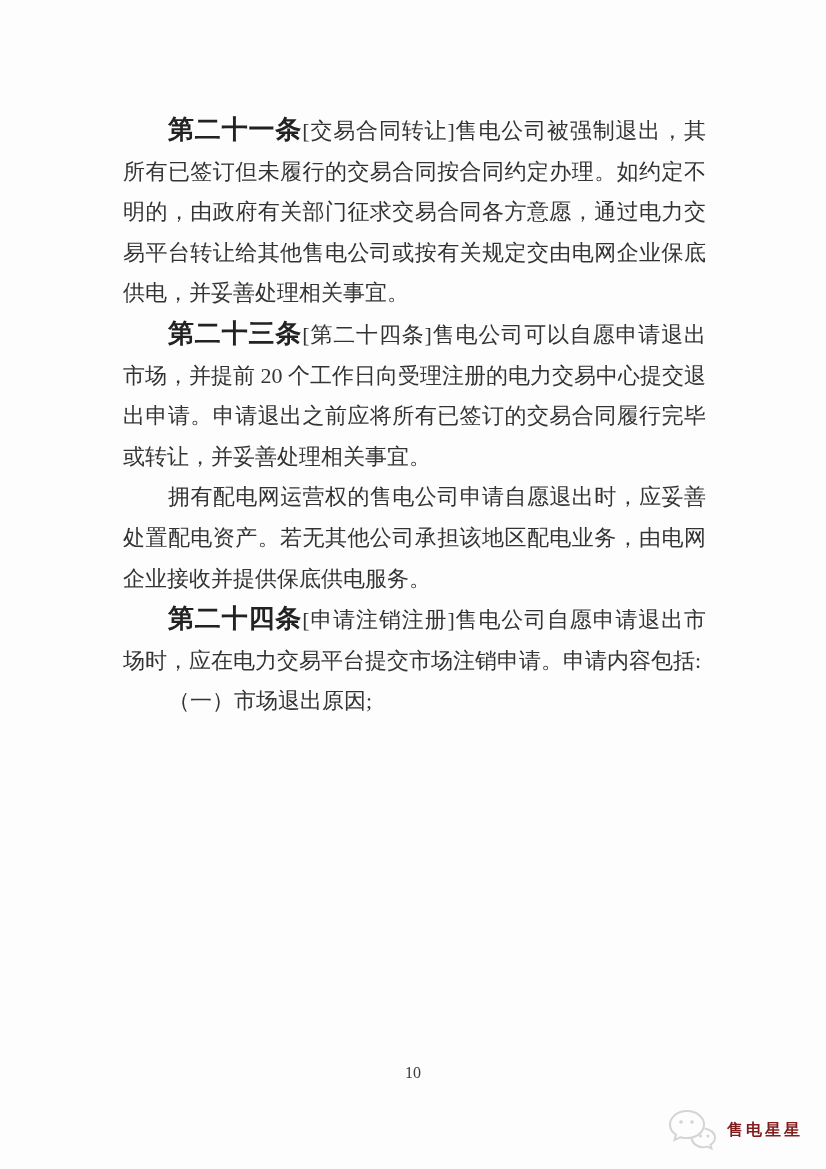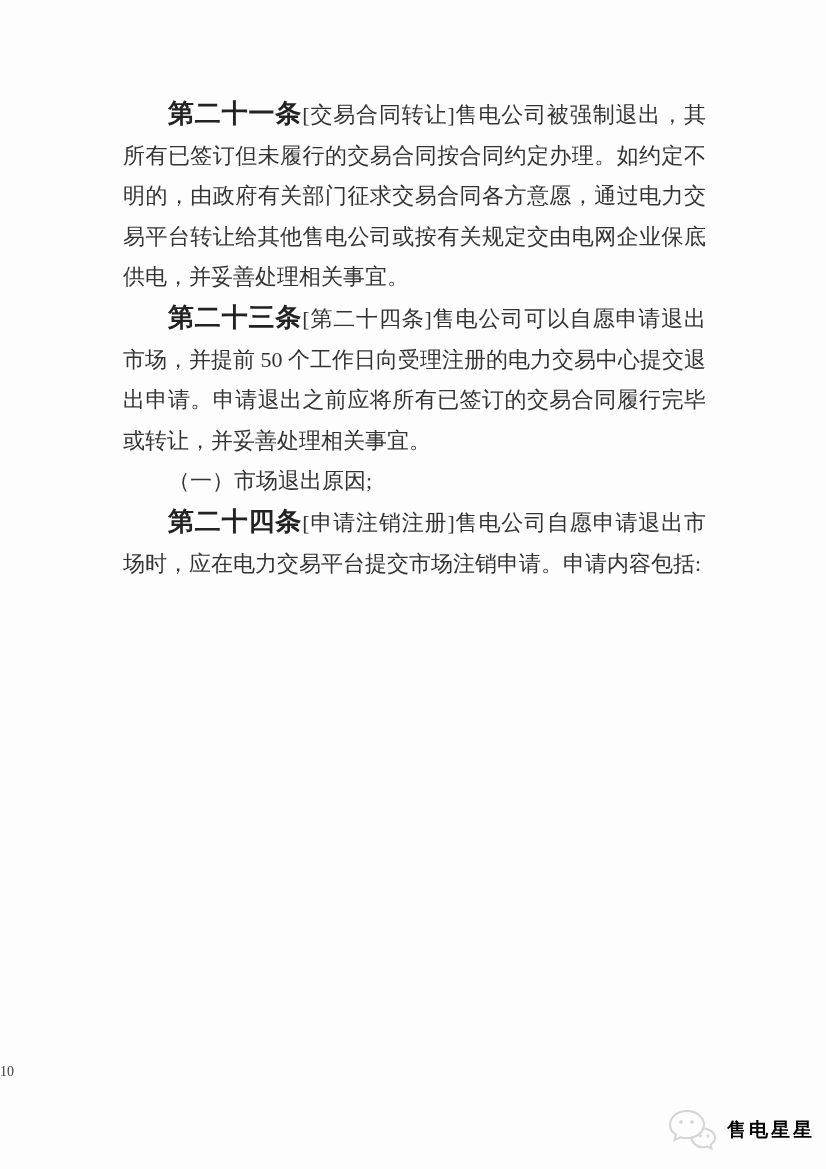--- a/index.html
+++ b/index.html
@@ -11,21 +11,21 @@
     position: relative;
     width: 826px;
     height: 1169px;
     background: #fdfdfd;
     overflow: hidden;
     font-family: "Liberation Serif", "DejaVu Serif", serif;
   }
   .text-block {
     position: absolute;
     left: 123px;
-    top: 94px;
+    top: 110px;
     width: 583px;
     font-size: 22px;
     line-height: 40.6px;
     color: #333333;
     text-align: justify;
   }
   .doc-par {
     margin: 0;
     text-indent: 45px;
   }
@@ -35,61 +35,63 @@
     color: #222222;
   }
   .article-tag {
     font-size: 22px;
   }
   .page-number {
     position: absolute;
     top: 1064px;
     left: 0;
     width: 826px;
-    font-size: 14px;
+    text-align: center;
+    font-size: 16px;
     color: #3a3a3a;
   }
   .watermark {
     position: absolute;
     left: 666px;
     top: 1108px;
     display: flex;
     align-items: center;
     gap: 9px;
   }
   .watermark-label {
     font-family: "Liberation Sans", sans-serif;
-    font-size: 19px;
+    font-size: 16px;
     font-weight: bold;
     letter-spacing: 3px;
-    color: #000000;
+    color: #7f1d1d;
     white-space: nowrap;
   }
   .wechat-icon {
     width: 52px;
     height: 44px;
     flex: 0 0 auto;
   }
 </style>
 </head>
 <body>
 
 <div class="page">
 
   <div class="text-block">
 
     <p class="doc-par"><span class="article-head">第二十一条</span><span class="article-tag">[交易合同转让]</span><span>售电公司被强制退出，其所有已签订但未履行的交易合同按合同约定办理。如约定不明的，由政府有关部门征求交易合同各方意愿，通过电力交易平台转让给其他售电公司或按有关规定交由电网企业保底供电，并妥善处理相关事宜。</span></p>
 
 
-    <p class="doc-par"><span class="article-head">第二十三条</span><span class="article-tag">[第二十四条]</span><span>售电公司可以自愿申请退出市场，并提前 50 个工作日向受理注册的电力交易中心提交退出申请。申请退出之前应将所有已签订的交易合同履行完毕或转让，并妥善处理相关事宜。</span></p>
+    <p class="doc-par"><span class="article-head">第二十三条</span><span class="article-tag">[第二十四条]</span><span>售电公司可以自愿申请退出市场，并提前 20 个工作日向受理注册的电力交易中心提交退出申请。申请退出之前应将所有已签订的交易合同履行完毕或转让，并妥善处理相关事宜。</span></p>
 
+    <p class="doc-par">拥有配电网运营权的售电公司申请自愿退出时，应妥善处置配电资产。若无其他公司承担该地区配电业务，由电网企业接收并提供保底供电服务。</p>
+
+    <p class="doc-par"><span class="article-head">第二十四条</span><span class="article-tag">[申请注销注册]</span><span>售电公司自愿申请退出市场时，应在电力交易平台提交市场注销申请。申请内容包括:</span></p>
 
     <p class="doc-par">（一）市场退出原因;</p>
-
-    <p class="doc-par"><span class="article-head">第二十四条</span><span class="article-tag">[申请注销注册]</span><span>售电公司自愿申请退出市场时，应在电力交易平台提交市场注销申请。申请内容包括:</span></p>
 
   </div>
 
   <div class="page-number">10</div>
 
   <div class="watermark">
     <svg class="wechat-icon" viewBox="0 0 52 44" xmlns="http://www.w3.org/2000/svg">
 
       <g stroke="#d4d4d4" stroke-width="2" fill="none">
         <path d="M21 3 C11.5 3 4 9 4 16.5 C4 20.8 6.4 24.4 10 26.8 L8.5 32 L14.5 29.2 C16.5 29.8 18.7 30.1 21 30.1 C30.5 30.1 38 24.1 38 16.5 C38 9 30.5 3 21 3 Z"></path>

